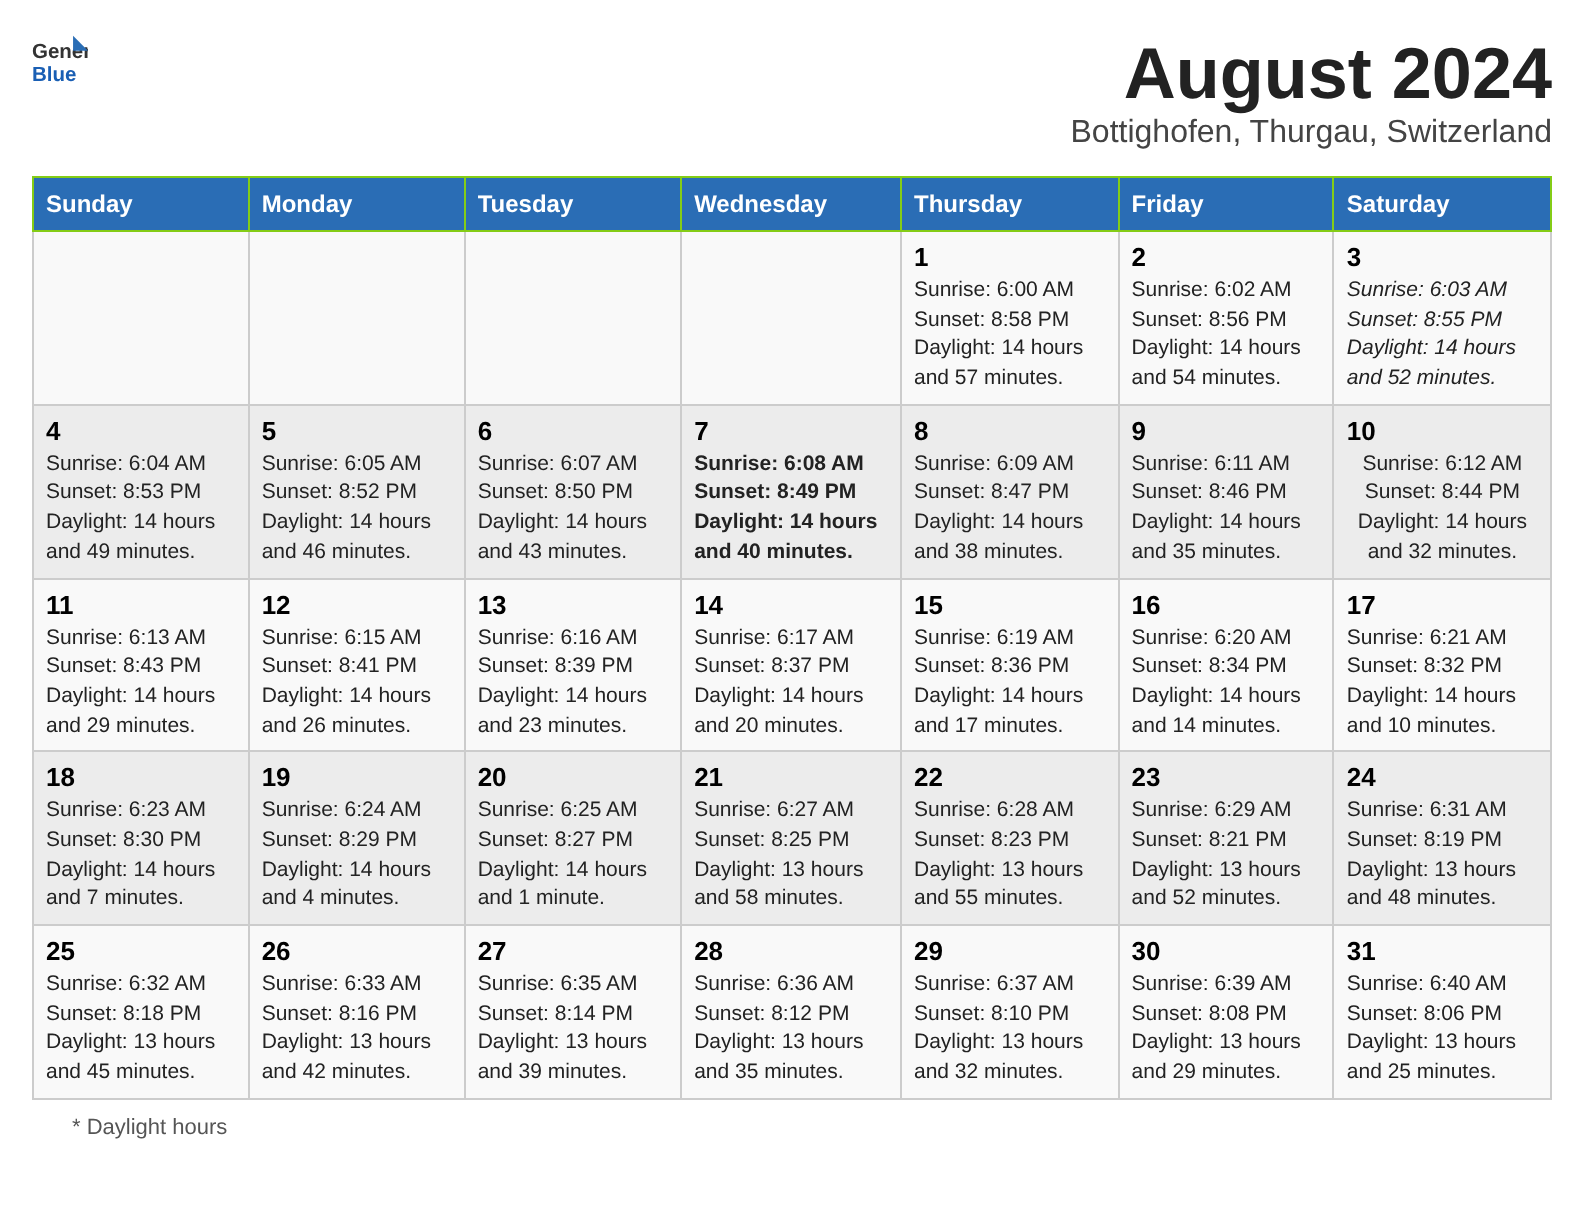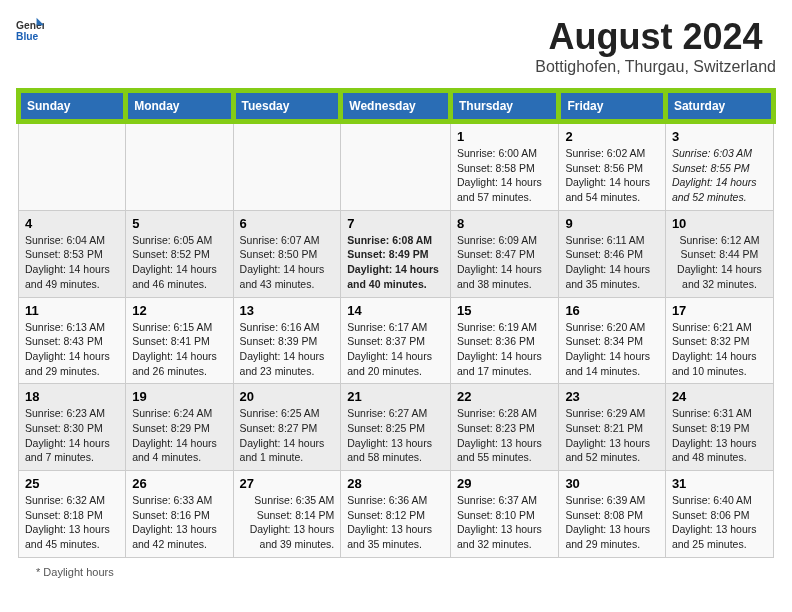--- a/index.html
+++ b/index.html
@@ -19,21 +19,21 @@
     .logo {
       display: flex;
       align-items: center;
       gap: 4px;
     }
     .logo-icon {
       width: 28px;
       height: 28px;
     }
     .title-area {
-      text-align: center;
+      text-align: right;
       margin-left: 37px;
     }
     .main-title {
       font-size: 36px;
       font-weight: bold;
       color: #222;
     }
     .subtitle {
       font-size: 16px;
       color: #444;
@@ -44,21 +44,21 @@
       border-collapse: collapse;
       font-size: 11px;
     }
     thead tr th {
       background-color: #2a6db5;
       color: #fff;
       text-align: left;
       padding: 6px 6px;
       font-size: 12px;
       font-weight: bold;
-      border: 5px solid #84cc16;
+      border: 1px solid #84cc16;
     }
     tbody tr td {
       border: 1px solid #ccc;
       vertical-align: top;
       padding: 5px 6px;
       width: 113px;
       min-height: 80px;
     }
     tbody tr:nth-child(odd) td {
       background-color: #f9f9f9;
@@ -282,21 +282,21 @@
 Daylight: 13 hours and 45 minutes.</div>
         </td>
         <td>
           <span class="day-number">26</span>
           <div class="day-info" style="white-space: pre-line;">Sunrise: 6:33 AM
 Sunset: 8:16 PM
 Daylight: 13 hours and 42 minutes.</div>
         </td>
         <td>
           <span class="day-number">27</span>
-          <div class="day-info" style="white-space: pre-line; text-align: right;">Sunrise: 6:35 AM
+          <div class="day-info" style="white-space: pre-line;">Sunrise: 6:35 AM
 Sunset: 8:14 PM
 Daylight: 13 hours and 39 minutes.</div>
         </td>
         <td>
           <span class="day-number">28</span>
           <div class="day-info" style="white-space: pre-line;">Sunrise: 6:36 AM
 Sunset: 8:12 PM
 Daylight: 13 hours and 35 minutes.</div>
         </td>
         <td>

